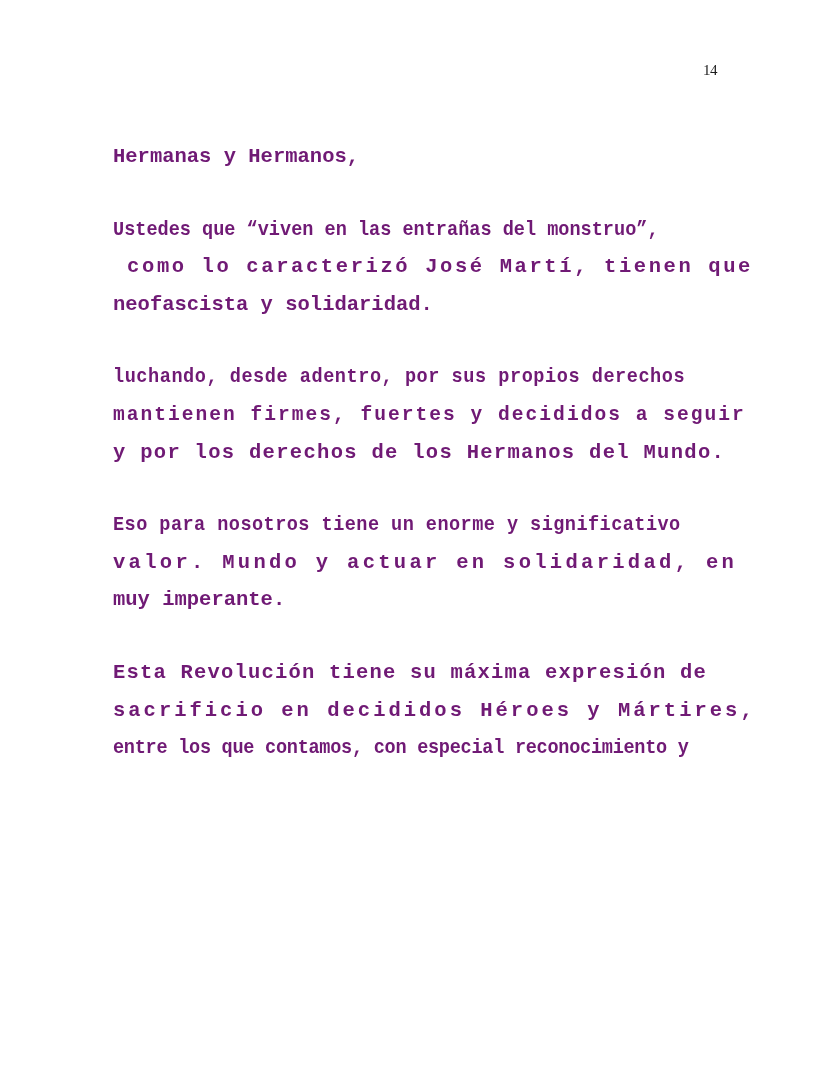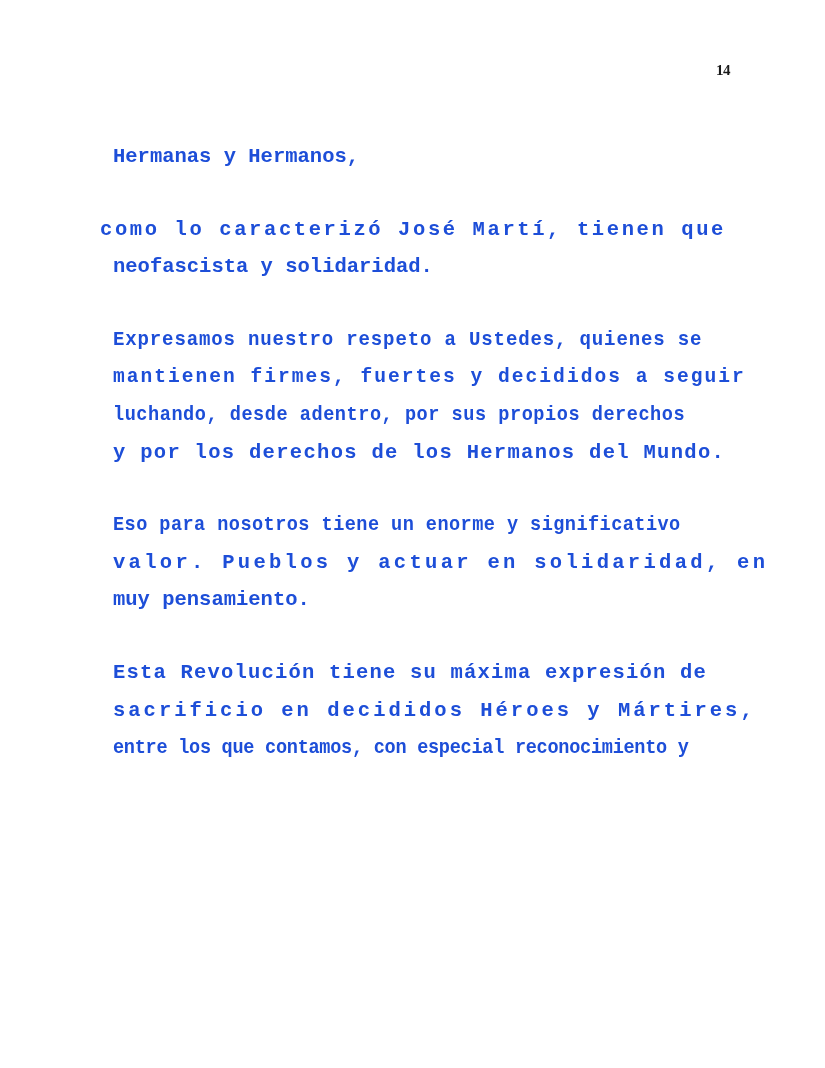--- a/index.html
+++ b/index.html
@@ -13,60 +13,61 @@
     height: 1068px;
     background: #ffffff;
     overflow: hidden;
     font-family: "Liberation Mono", "DejaVu Sans Mono", monospace;
   }
   .page-number {
     position: absolute;
     top: 62px;
     left: 690px;
     width: 40px;
-    text-align: right;
+    text-align: center;
     font-family: "Liberation Serif", "DejaVu Serif", serif;
     font-size: 15px;
-    font-weight: 700;
+    font-weight: 400;
     color: #1a1a1a;
     letter-spacing: -0.5px;
   }
   .text-body {
     position: absolute;
     left: 113px;
     top: 138px;
     width: 600px;
   }
   .para {
     margin: 0 0 35px 0;
     font-size: 20.5px;
     font-weight: 700;
-    color: #1d4ed8;
+    color: #701a75;
     line-height: 37.6px;
     letter-spacing: 0px;
     text-align: justify;
     text-justify: inter-word;
     font-family: Liberation Mono, monospace;
     -webkit-font-smoothing: none;
   }
   .para:last-child {
     margin-bottom: 16px;
   }
   
   .line {
     display: block;
     white-space: pre;
     height: 37.6px;
     line-height: 37.6px;
   }
   
   .line.j {
     display: flex;
-    justify-content: center;
+    justify-content: flex-end;
     width: 600px;
+    margin-left: 40px;
   }
   .line.j > span { white-space: pre; }
   
   .sq1 { transform: scaleX(0.905); transform-origin: left center; display: inline-block; }
   .sq2 { transform: scaleX(0.930); transform-origin: left center; display: inline-block; }
   .sq3 { transform: scaleX(0.955); transform-origin: left center; display: inline-block; }
   .sq4 { transform: scaleX(0.975); transform-origin: left center; display: inline-block; }
   .greeting {
     margin-bottom: 35px;
   }
@@ -78,35 +79,35 @@
 
   <div class="page-number">14</div>
 
   <div class="text-body">
 
     <p class="para greeting">
       <span class="line">Hermanas y Hermanos,</span>
     </p>
 
     <p class="para">
+      <span class="line"><span class="sq1">Ustedes que “viven en las entrañas del monstruo”,</span></span>
       <span class="line j"><span style="letter-spacing:2.6px">como lo caracterizó José Martí, tienen que</span></span>
       <span class="line"><span>neofascista y solidaridad.</span></span>
     </p>
 
     <p class="para">
-      <span class="line"><span class="sq2" style="letter-spacing:0.9px">Expresamos nuestro respeto a Ustedes, quienes se</span></span>
+      <span class="line"><span class="sq1" style="letter-spacing:0.6px">luchando, desde adentro, por sus propios derechos</span></span>
       <span class="line"><span class="sq3" style="letter-spacing:2.1px">mantienen firmes, fuertes y decididos a seguir</span></span>
-      <span class="line"><span class="sq1" style="letter-spacing:0.6px">luchando, desde adentro, por sus propios derechos</span></span>
       <span class="line"><span style="letter-spacing:1.3px">y por los derechos de los Hermanos del Mundo.</span></span>
     </p>
 
     <p class="para">
       <span class="line"><span class="sq1" style="letter-spacing:0.5px">Eso para nosotros tiene un enorme y significativo</span></span>
-      <span class="line"><span style="letter-spacing:3.3px">valor. Pueblos y actuar en solidaridad, en</span></span>
-      <span class="line"><span>muy pensamiento.</span></span>
+      <span class="line"><span style="letter-spacing:3.3px">valor. Mundo y actuar en solidaridad, en</span></span>
+      <span class="line"><span>muy imperante.</span></span>
     </p>
 
     <p class="para">
       <span class="line"><span style="letter-spacing:1.2px">Esta Revolución tiene su máxima expresión de</span></span>
       <span class="line"><span style="letter-spacing:3.0px">sacrificio en decididos Héroes y Mártires,</span></span>
       <span class="line"><span class="sq1" style="letter-spacing:-0.3px">entre los que contamos, con especial reconocimiento y</span></span>
     </p>
 
   </div>
 </div>

